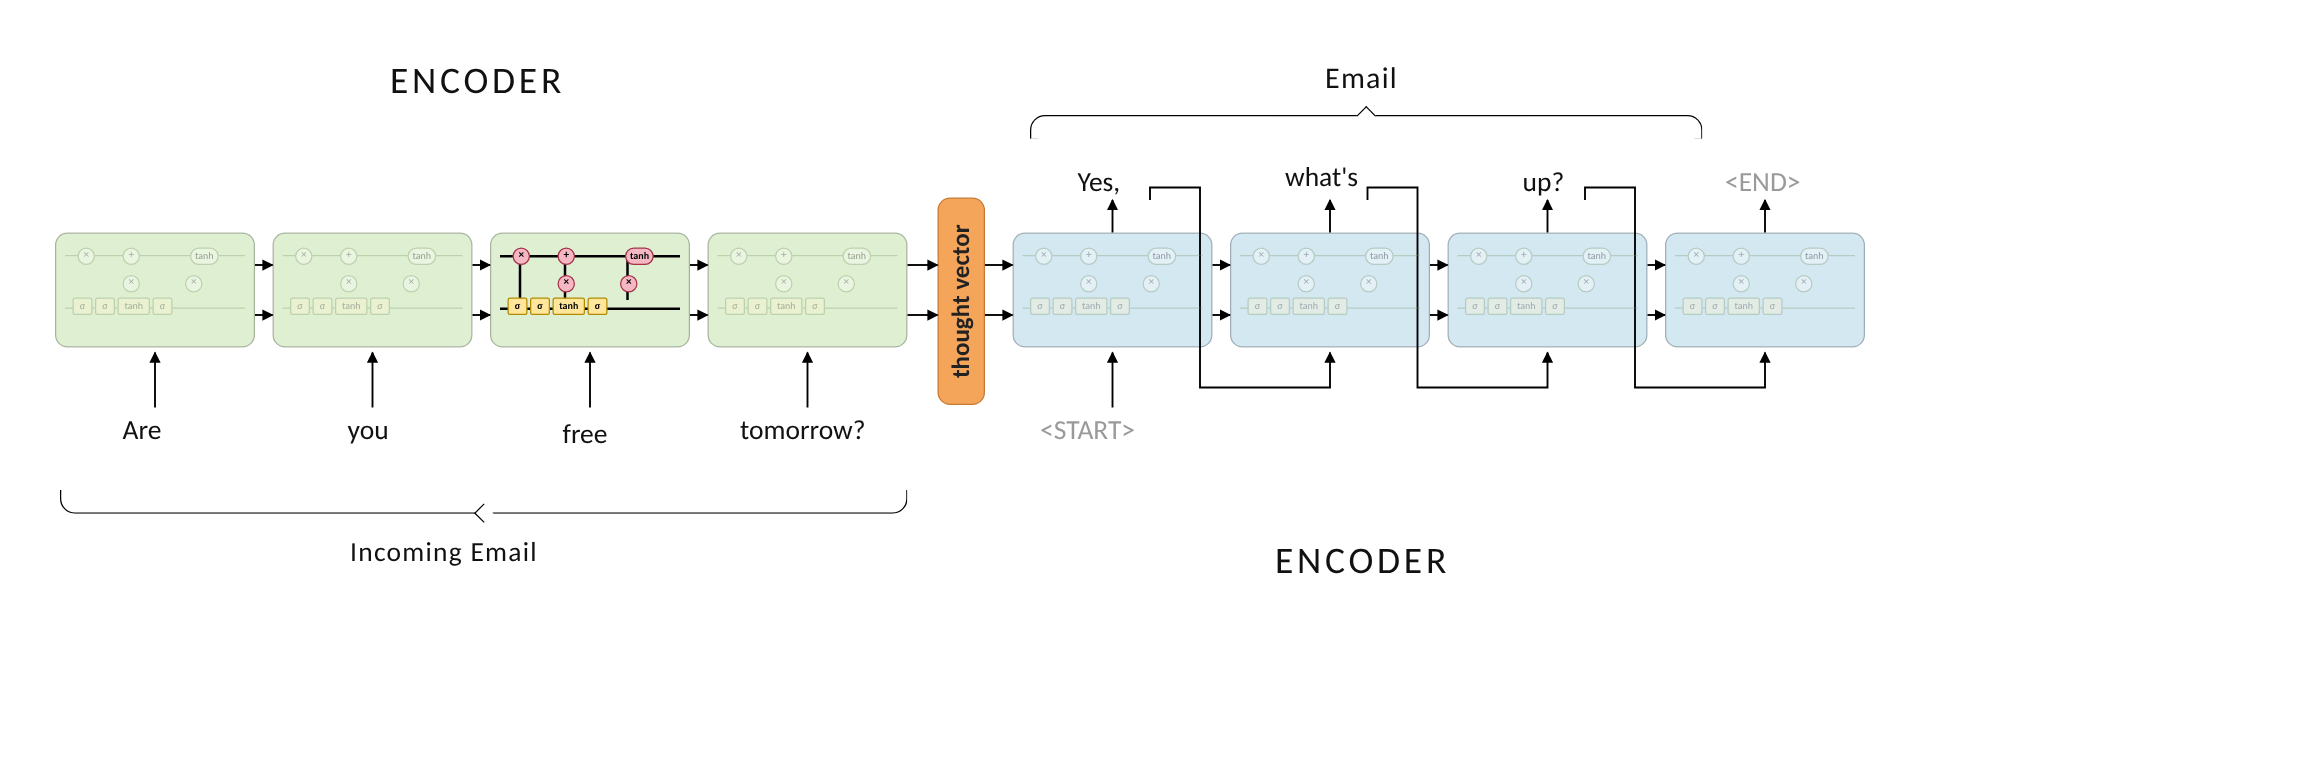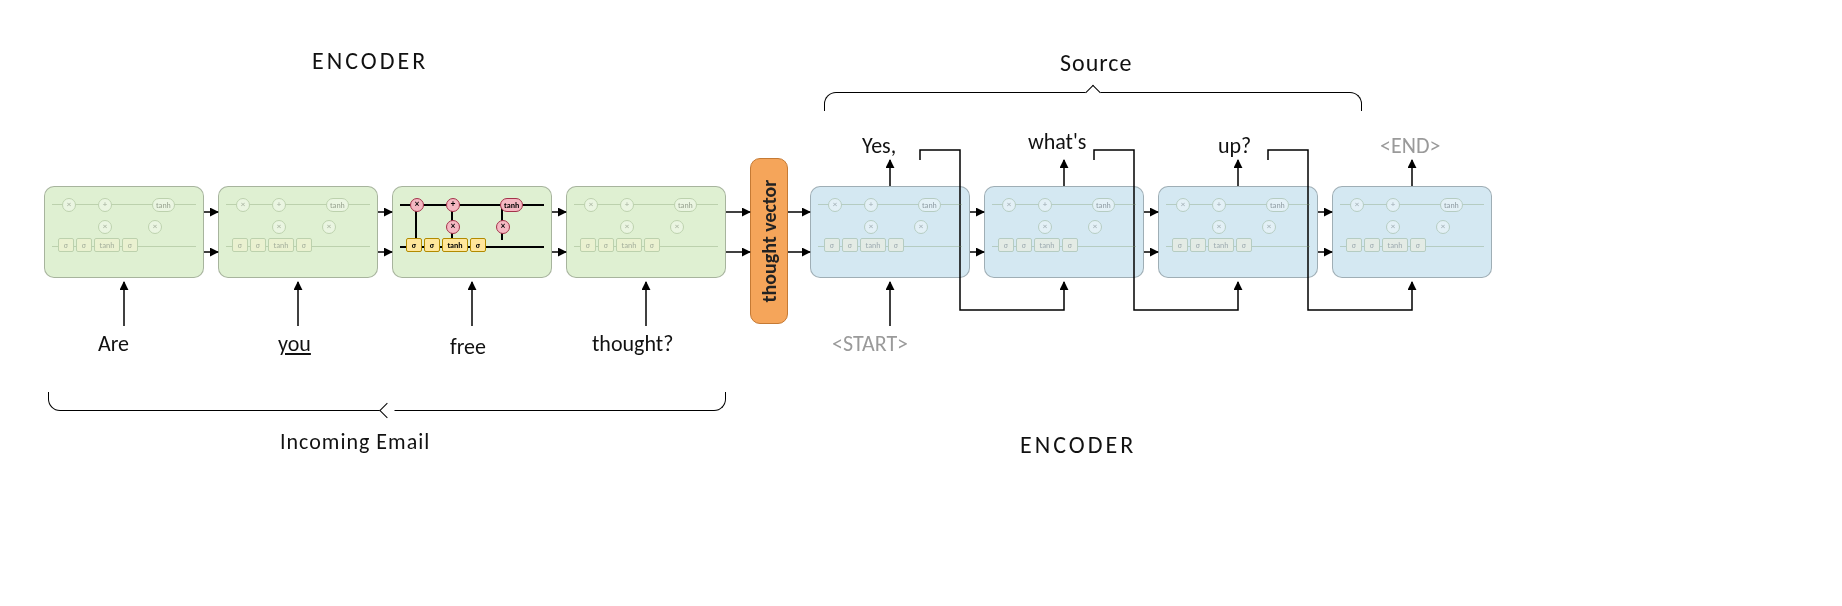--- a/index.html
+++ b/index.html
@@ -16,21 +16,21 @@
   .label {
     position: absolute;
     font-size: 22px;
     color: #111;
     white-space: nowrap;
     text-align: center;
   }
   .label.gray { color: #9a9a9a; }
   .title {
     position: absolute;
-    font-size: 24px;
+    font-size: 30px;
     letter-spacing: 3px;
     color: #111;
     font-weight: 400;
   }
   .sub {
     position: absolute;
     font-size: 22px;
     color: #111;
   }
   .source {
@@ -163,21 +163,21 @@
 
   
   svg.conn { position: absolute; left: 0; top: 0; width: 1842px; height: 606px; pointer-events: none; }
 </style>
 </head>
 <body>
 
 <div class="stage">
 
   <div class="title" style="left:312px; top:46px;">ENCODER</div>
-  <div class="title" style="left:1060px; top:48px; letter-spacing:1px; font-size:24px;">Source</div>
+  <div class="title" style="left:1060px; top:48px; letter-spacing:1px; font-size:24px;">Email</div>
   <div class="sub" style="left:280px; top:428px; letter-spacing:1px;text-align:center;">Incoming Email</div>
   <div class="title" style="left:1020px; top:430px;">ENCODER</div>
 
   <div class="brace up" style="left:824px; top:92px; width:536px;">
     <div class="nub"></div>
   </div>
 
   <div class="brace down" style="left:48px; top:392px; width:676px;">
     <div class="nub"></div>
   </div>
@@ -190,23 +190,23 @@
   <div class="cell dec" style="left:810px;  top:186px;"></div>
   <div class="cell dec" style="left:984px;  top:186px;"></div>
   <div class="cell dec" style="left:1158px; top:186px;"></div>
   <div class="cell dec" style="left:1332px; top:186px;"></div>
 
   <div class="thought" style="left:750px; top:158px;">
     <span>thought vector</span>
   </div>
 
   <div class="label" style="left:98px;  top:330px;">Are</div>
-  <div class="label" style="left:278px; top:330px;text-decoration:underline;">you</div>
+  <div class="label" style="left:278px; top:330px;">you</div>
   <div class="label" style="left:450px; top:333px;">free</div>
-  <div class="label" style="left:592px; top:330px;">thought?</div>
+  <div class="label" style="left:592px; top:330px;">tomorrow?</div>
 
   <div class="label" style="left:862px;  top:132px;">Yes,</div>
   <div class="label" style="left:1028px; top:128px;">what's</div>
   <div class="label" style="left:1218px; top:132px;">up?</div>
   <div class="label gray" style="left:1380px; top:132px;">&lt;END&gt;</div>
 
   <div class="label gray" style="left:832px; top:330px;">&lt;START&gt;</div>
 
 
   <svg class="conn">

